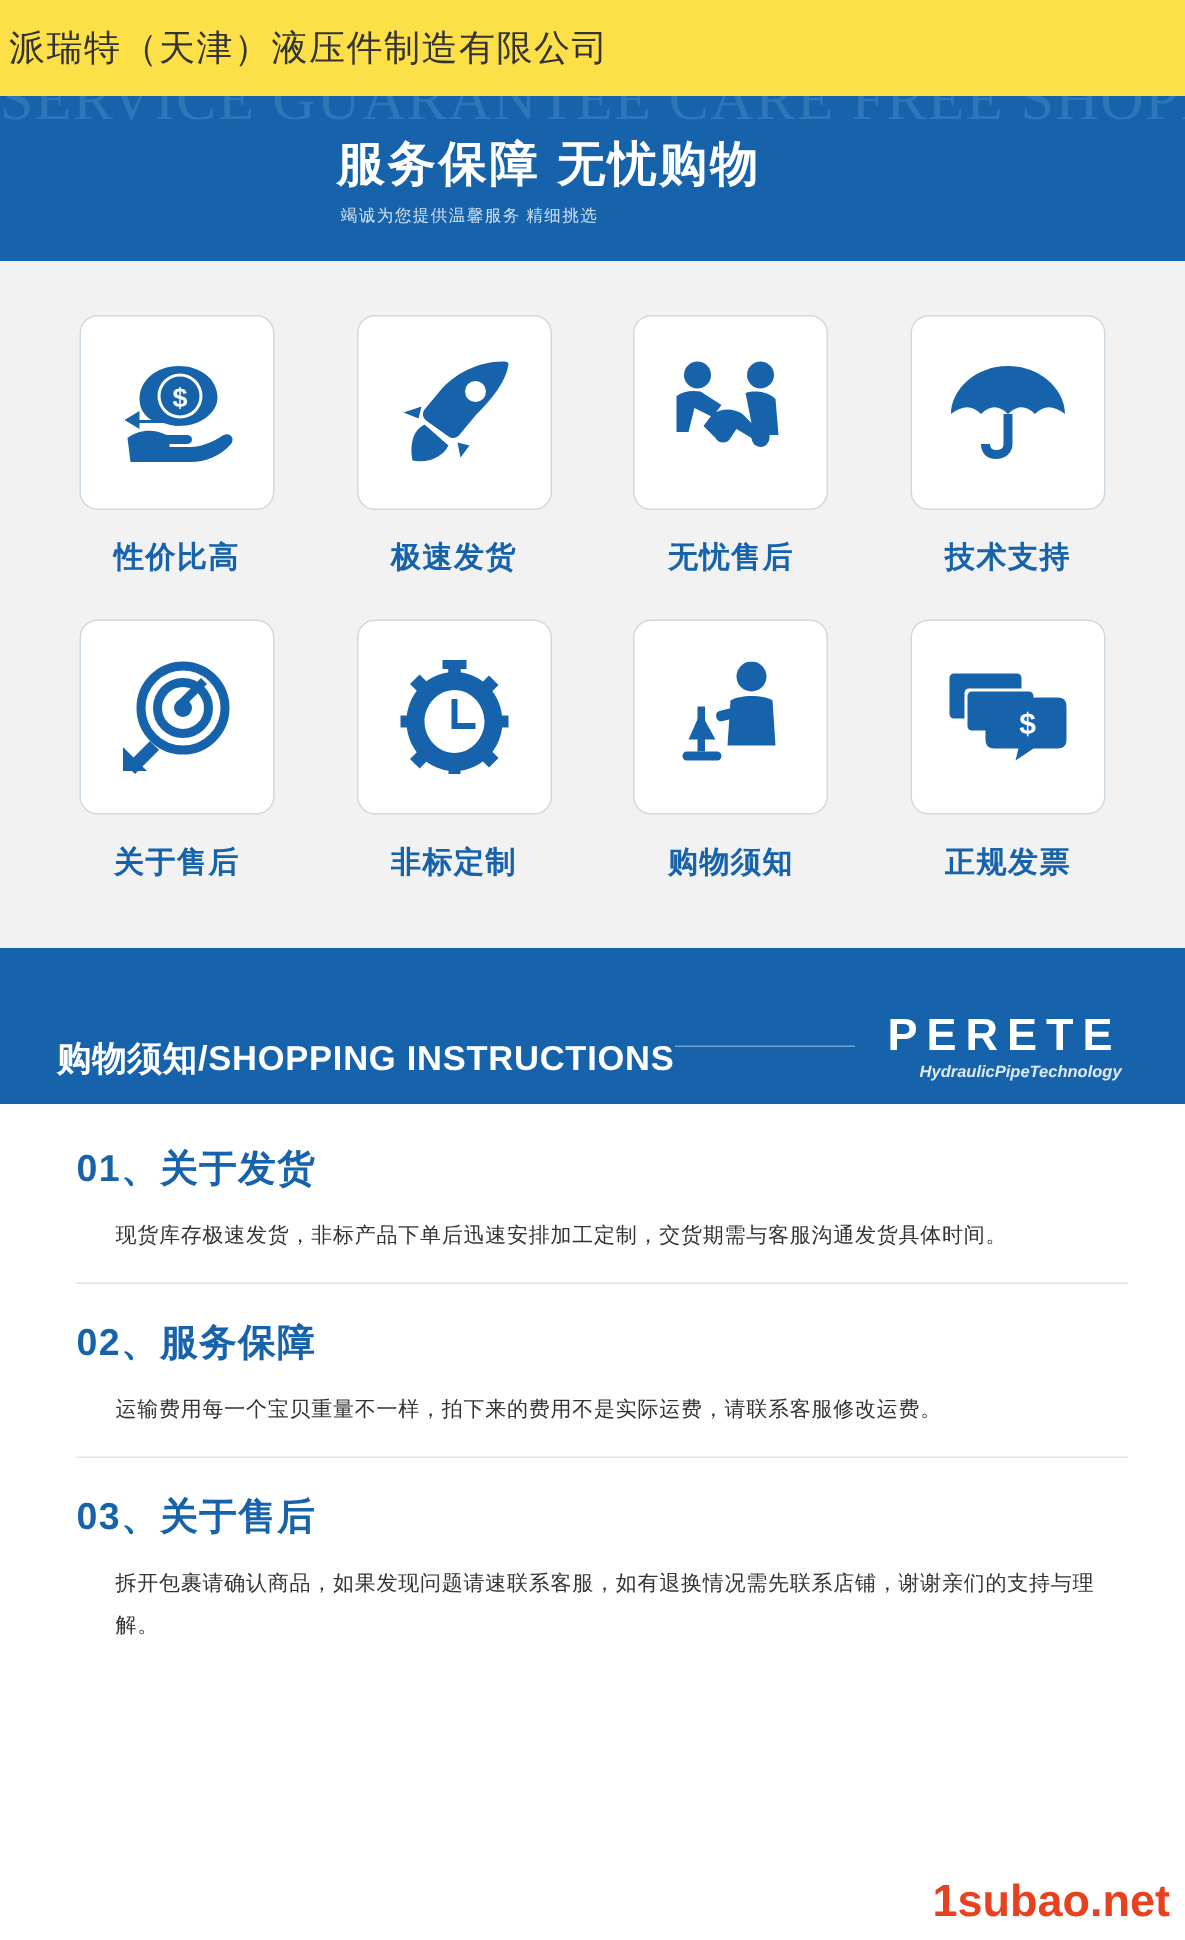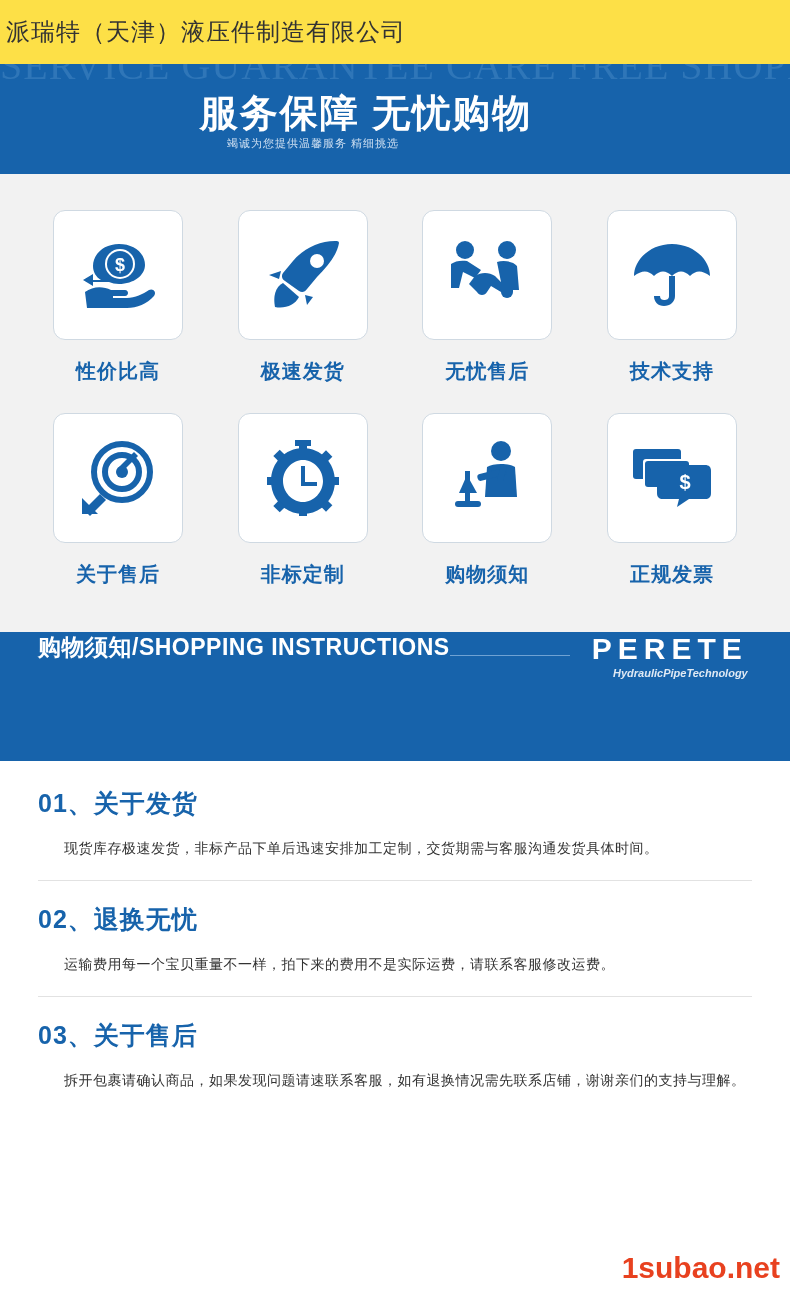--- a/index.html
+++ b/index.html
@@ -55,34 +55,35 @@
     color: #2f76b8;
     white-space: nowrap;
     font-family: "Liberation Serif", serif;
   }
   .banner-title {
     position: absolute;
     top: 24px;
     left: 0;
     width: 732px;
     text-align: center;
-    font-size: 38px;
+    font-size: 32px;
     font-weight: bold;
     color: #ffffff;
     letter-spacing: 2px;
   }
   .banner-sub {
     position: absolute;
     top: 72px;
     left: 0;
     width: 626px;
     text-align: center;
     font-size: 11px;
     color: #cfe0f2;
     letter-spacing: 1px;
+    font-family: Liberation Serif, serif;
   }
 
   
   .features {
     background: #f2f2f2;
     padding: 36px 38px 44px 38px;
     box-sizing: border-box;
   }
   .feature-row {
     display: flex;
@@ -111,23 +112,23 @@
     margin-top: 18px;
     font-size: 20px;
     font-weight: bold;
     color: #1763ab;
     letter-spacing: 1px;
   }
 
   
   .instr-header {
     background: #1763ab;
-    height: 129px;
+    height: 104px;
     display: flex;
-    align-items: flex-start;
+    align-items: flex-end;
     justify-content: space-between;
     padding: 0 44px 15px 38px;
     box-sizing: border-box;
   }
   .instr-title {
     font-size: 23px;
     color: #ffffff;
     font-weight: bold;
     letter-spacing: 0.5px;
     white-space: nowrap;
@@ -156,21 +157,21 @@
     font-size: 11px;
     color: #dfe9f4;
     letter-spacing: 0px;
     font-style: italic;
     font-weight: bold;
     margin-top: 1px;
   }
 
   
   .instructions {
-    padding: 26px 38px 0 38px;
+    padding: 26px 38px 0 51px;
     box-sizing: border-box;
     background: #ffffff;
   }
   .instr-item {
     padding-bottom: 18px;
   }
   .instr-item + .instr-item {
     border-top: 1px solid #e2e2e2;
     padding-top: 22px;
   }
@@ -392,21 +393,21 @@
 
     <div class="instr-item">
       <div class="instr-heading">
         <span>01、</span><span>关于发货</span>
       </div>
       <div class="instr-body">现货库存极速发货，非标产品下单后迅速安排加工定制，交货期需与客服沟通发货具体时间。</div>
     </div>
 
     <div class="instr-item">
       <div class="instr-heading">
-        <span>02、</span><span>退换无忧</span>
+        <span>02、</span><span>服务保障</span>
       </div>
       <div class="instr-body">运输费用每一个宝贝重量不一样，拍下来的费用不是实际运费，请联系客服修改运费。</div>
     </div>
 
     <div class="instr-item">
       <div class="instr-heading">
         <span>03、</span><span>关于售后</span>
       </div>
       <div class="instr-body">拆开包裹请确认商品，如果发现问题请速联系客服，如有退换情况需先联系店铺，谢谢亲们的支持与理解。</div>
     </div>

